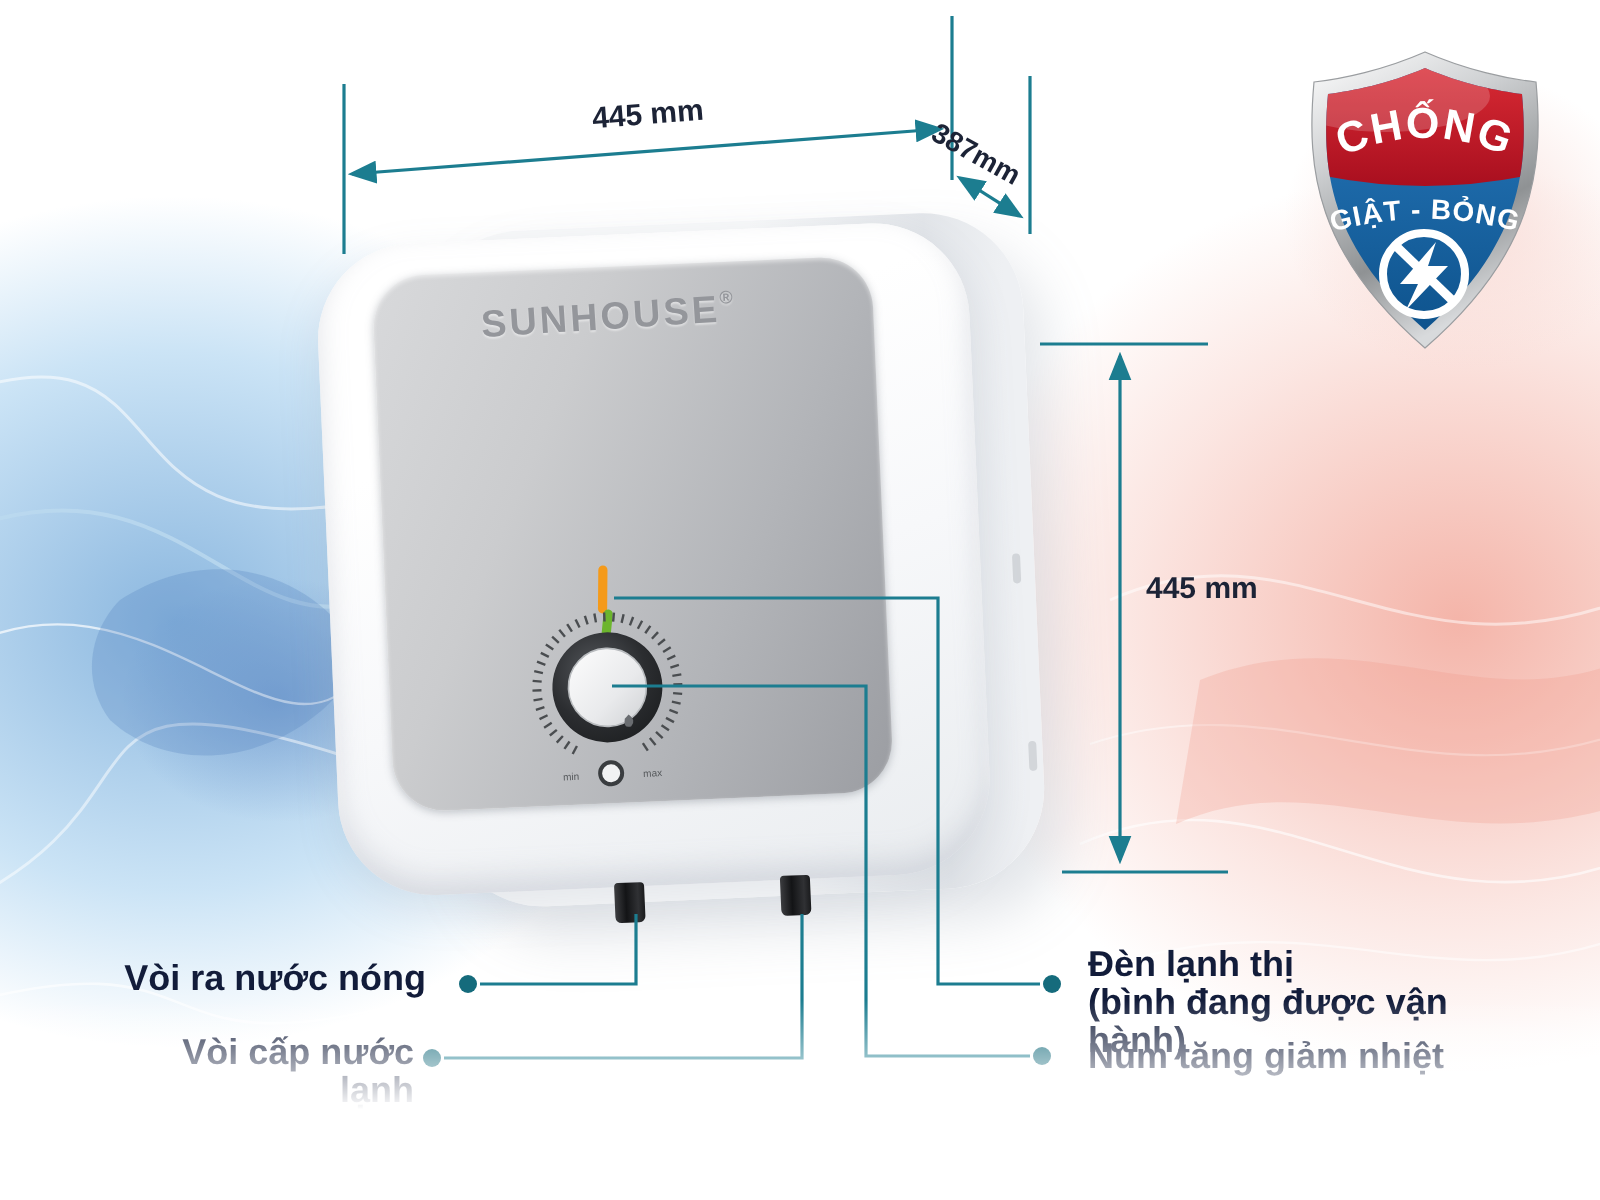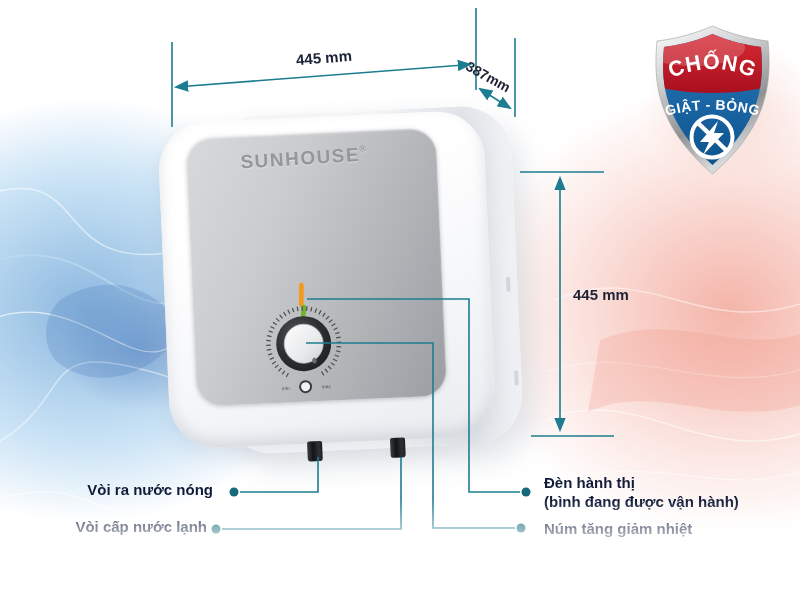--- a/index.html
+++ b/index.html
@@ -42,21 +42,21 @@
   .logo{position:absolute;left:-8px;top:14px;width:100%;text-align:center;
     color:#94969b;font-size:19px;font-weight:700;letter-spacing:1.5px;
     transform:rotate(-1.2deg);text-shadow:0 1px 1px rgba(255,255,255,.45);}
   .logo sup{font-size:9px;letter-spacing:0;vertical-align:9px;}
   .knob-svg{position:absolute;left:75px;top:159px;}
   .pipe{position:absolute;width:15px;height:20px;border-radius:2px 2px 3px 3px;
     background:linear-gradient(90deg,#3c3d40 0%,#131416 38%,#303134 78%,#1a1b1d 100%);}
   .pipe1{left:144px;top:354px;} .pipe2{left:227px;top:354px;}
 
   
-  .lbl{position:absolute;color:#121c3a;font-weight:700;font-size:15px;line-height:19px;}
+  .lbl{position:absolute;color:#121c3a;font-weight:700;font-size:18px;line-height:19px;}
   .dim{position:absolute;color:#1c2336;font-weight:700;font-size:15px;white-space:nowrap;}
   .dim-w{left:296px;top:49px;transform:rotate(-4.5deg);}
   .dim-d{left:471px;top:58px;font-size:14px;transform:rotate(29deg);transform-origin:0 0;}
   .dim-h{left:573px;top:286px;}
   .lbl-hot{left:60px;top:480px;width:153px;text-align:right;}
   .lbl-cold{left:54px;top:517px;width:153px;text-align:right;}
   .lbl-ind{left:544px;top:473px;width:210px;}
   .lbl-knob{left:544px;top:519px;width:210px;}
 
   .overlay{position:absolute;left:0;top:0;pointer-events:none;}
@@ -205,21 +205,21 @@
     </g>
   </svg>
 
   <div class="dim dim-w">445 mm</div>
   <div class="dim dim-d">387mm</div>
   <div class="dim dim-h">445 mm</div>
 
   <div class="lbl lbl-hot">Vòi ra nước nóng</div>
   <div class="lbl lbl-cold">Vòi cấp nước lạnh</div>
   <div class="lbl lbl-ind">
-    <div>Đèn hành thị</div>
+    <div>Đèn lạnh thị</div>
     <div>(bình đang được vận hành)</div>
   </div>
   <div class="lbl lbl-knob">Núm tăng giảm nhiệt</div>
 
   <svg class="badge" width="135" height="158" viewBox="0 0 135 158">
     <defs>
       <linearGradient id="rimG" x1="0" y1="0" x2="0.4" y2="1">
         <stop offset="0%" stop-color="#ffffff"></stop>
           <stop offset="35%" stop-color="#cfd1d3"></stop>
         <stop offset="72%" stop-color="#8f9294"></stop>

